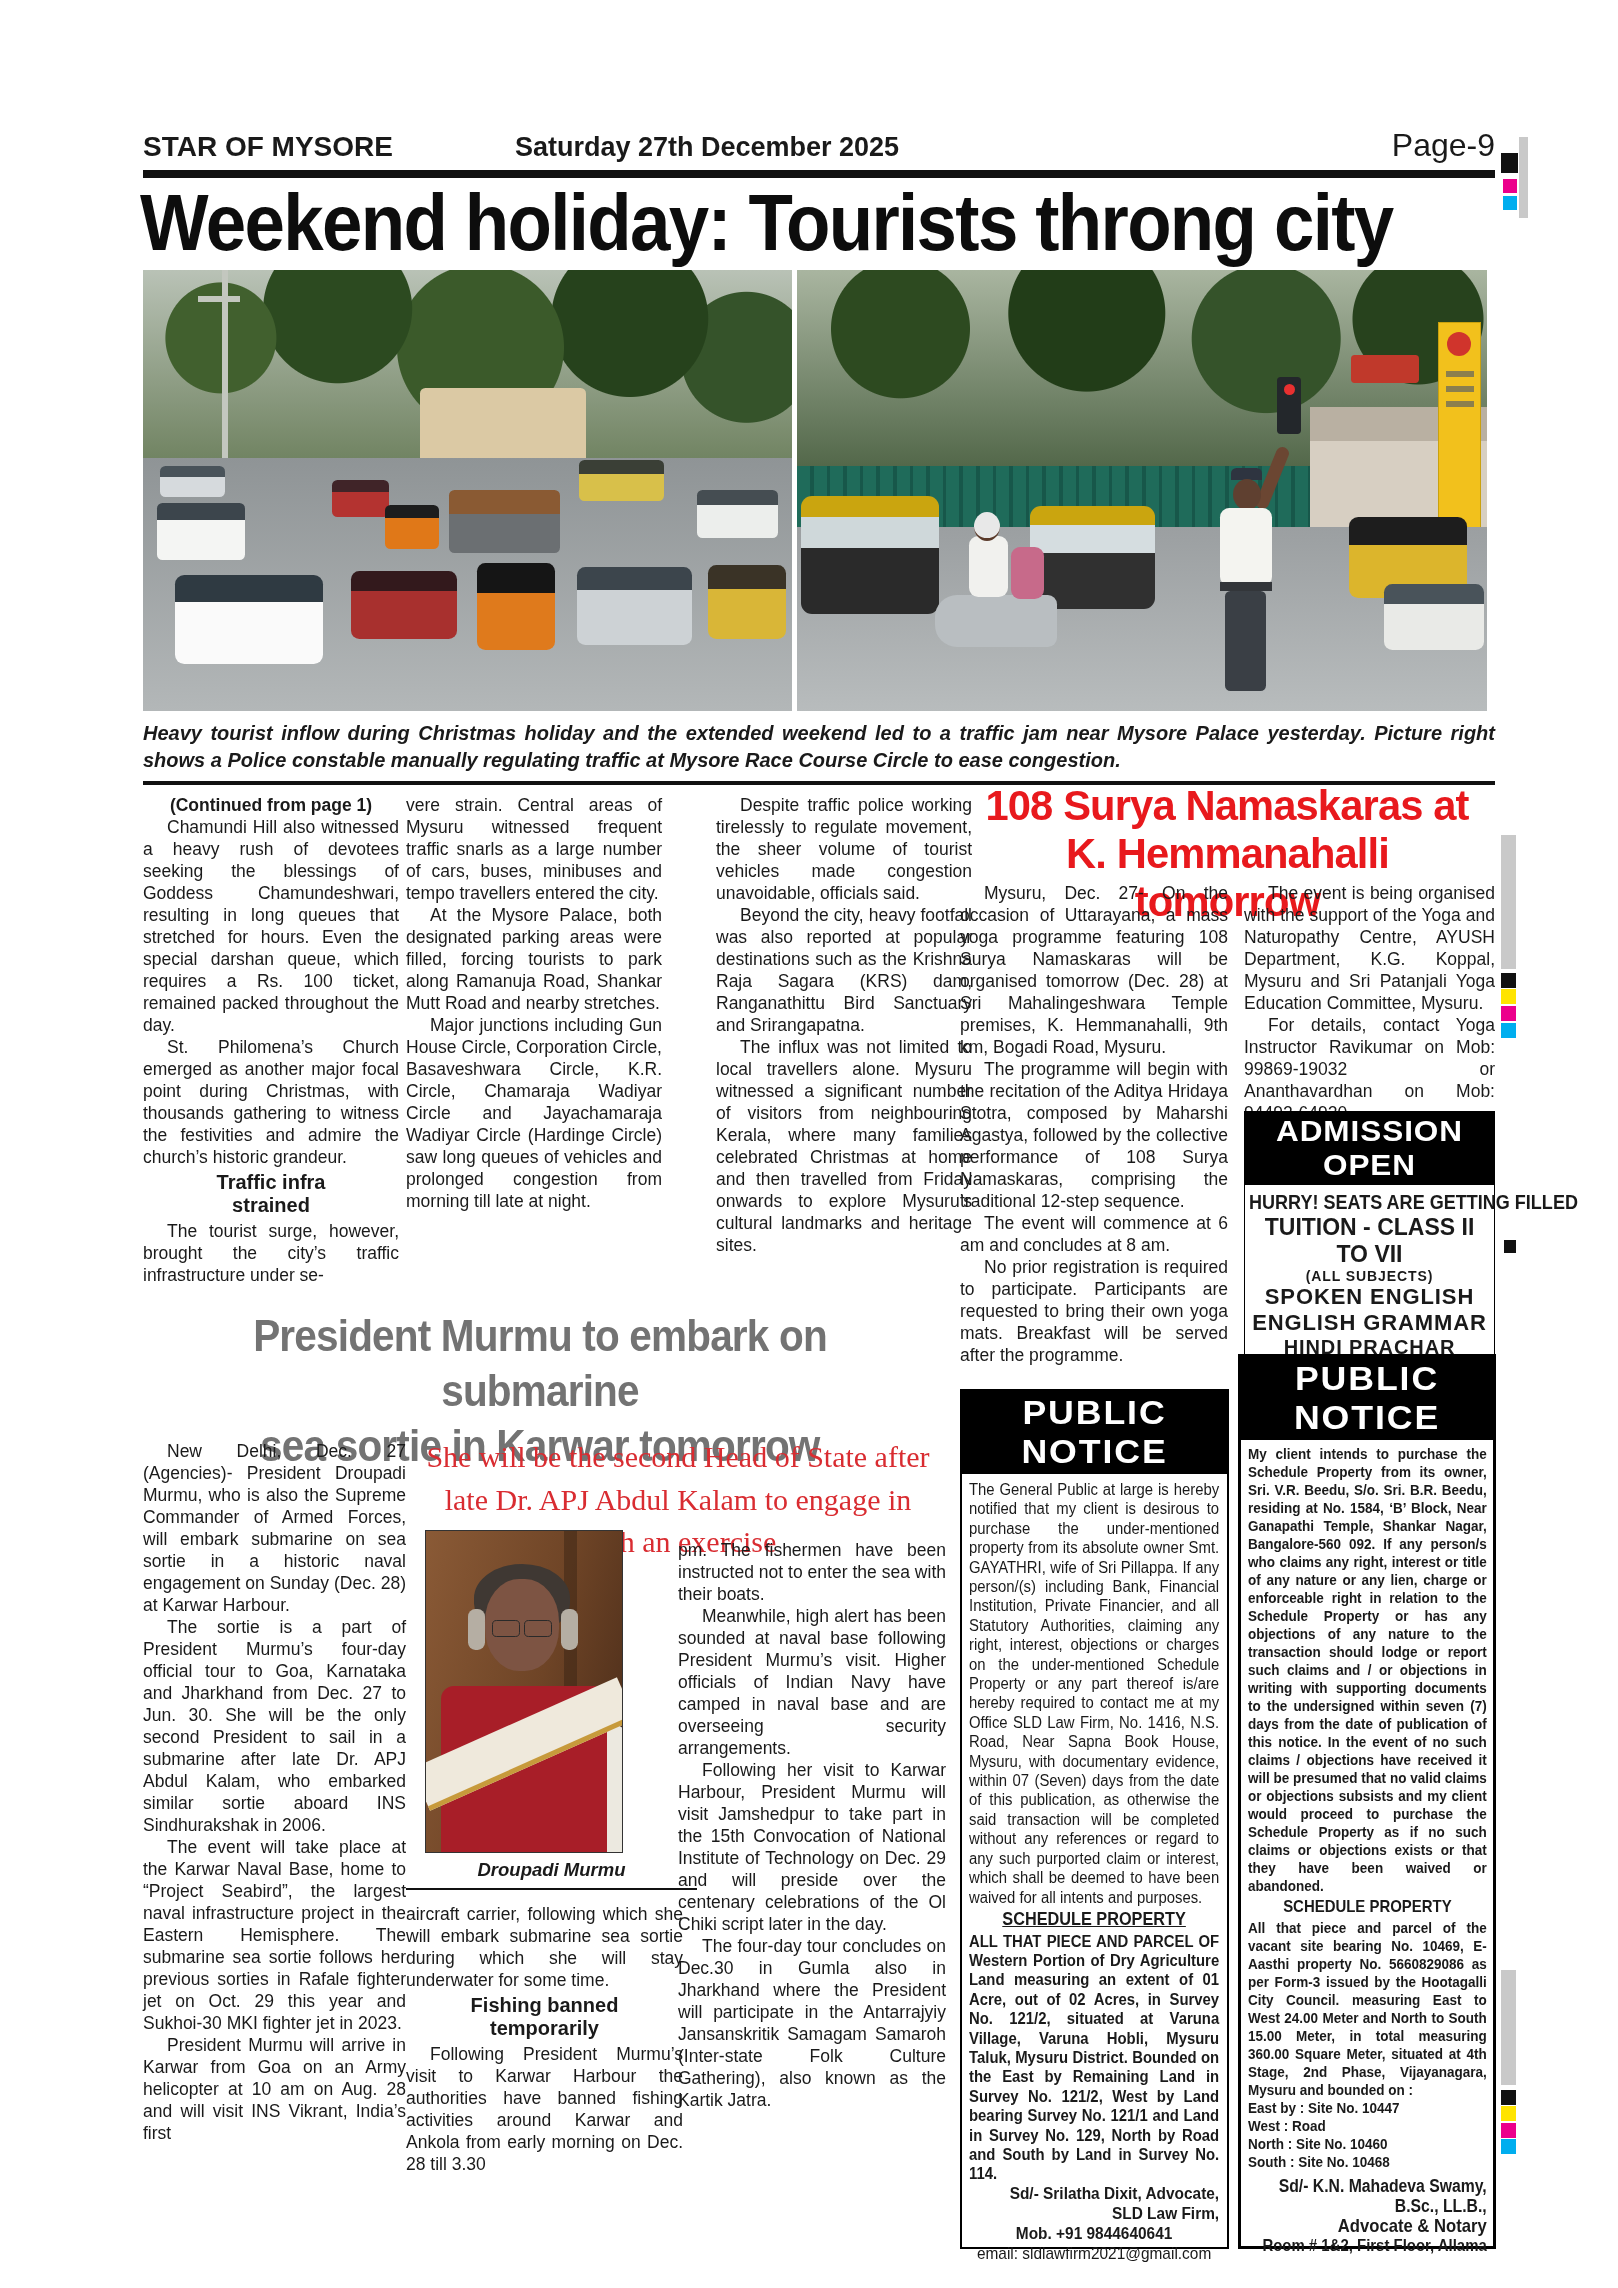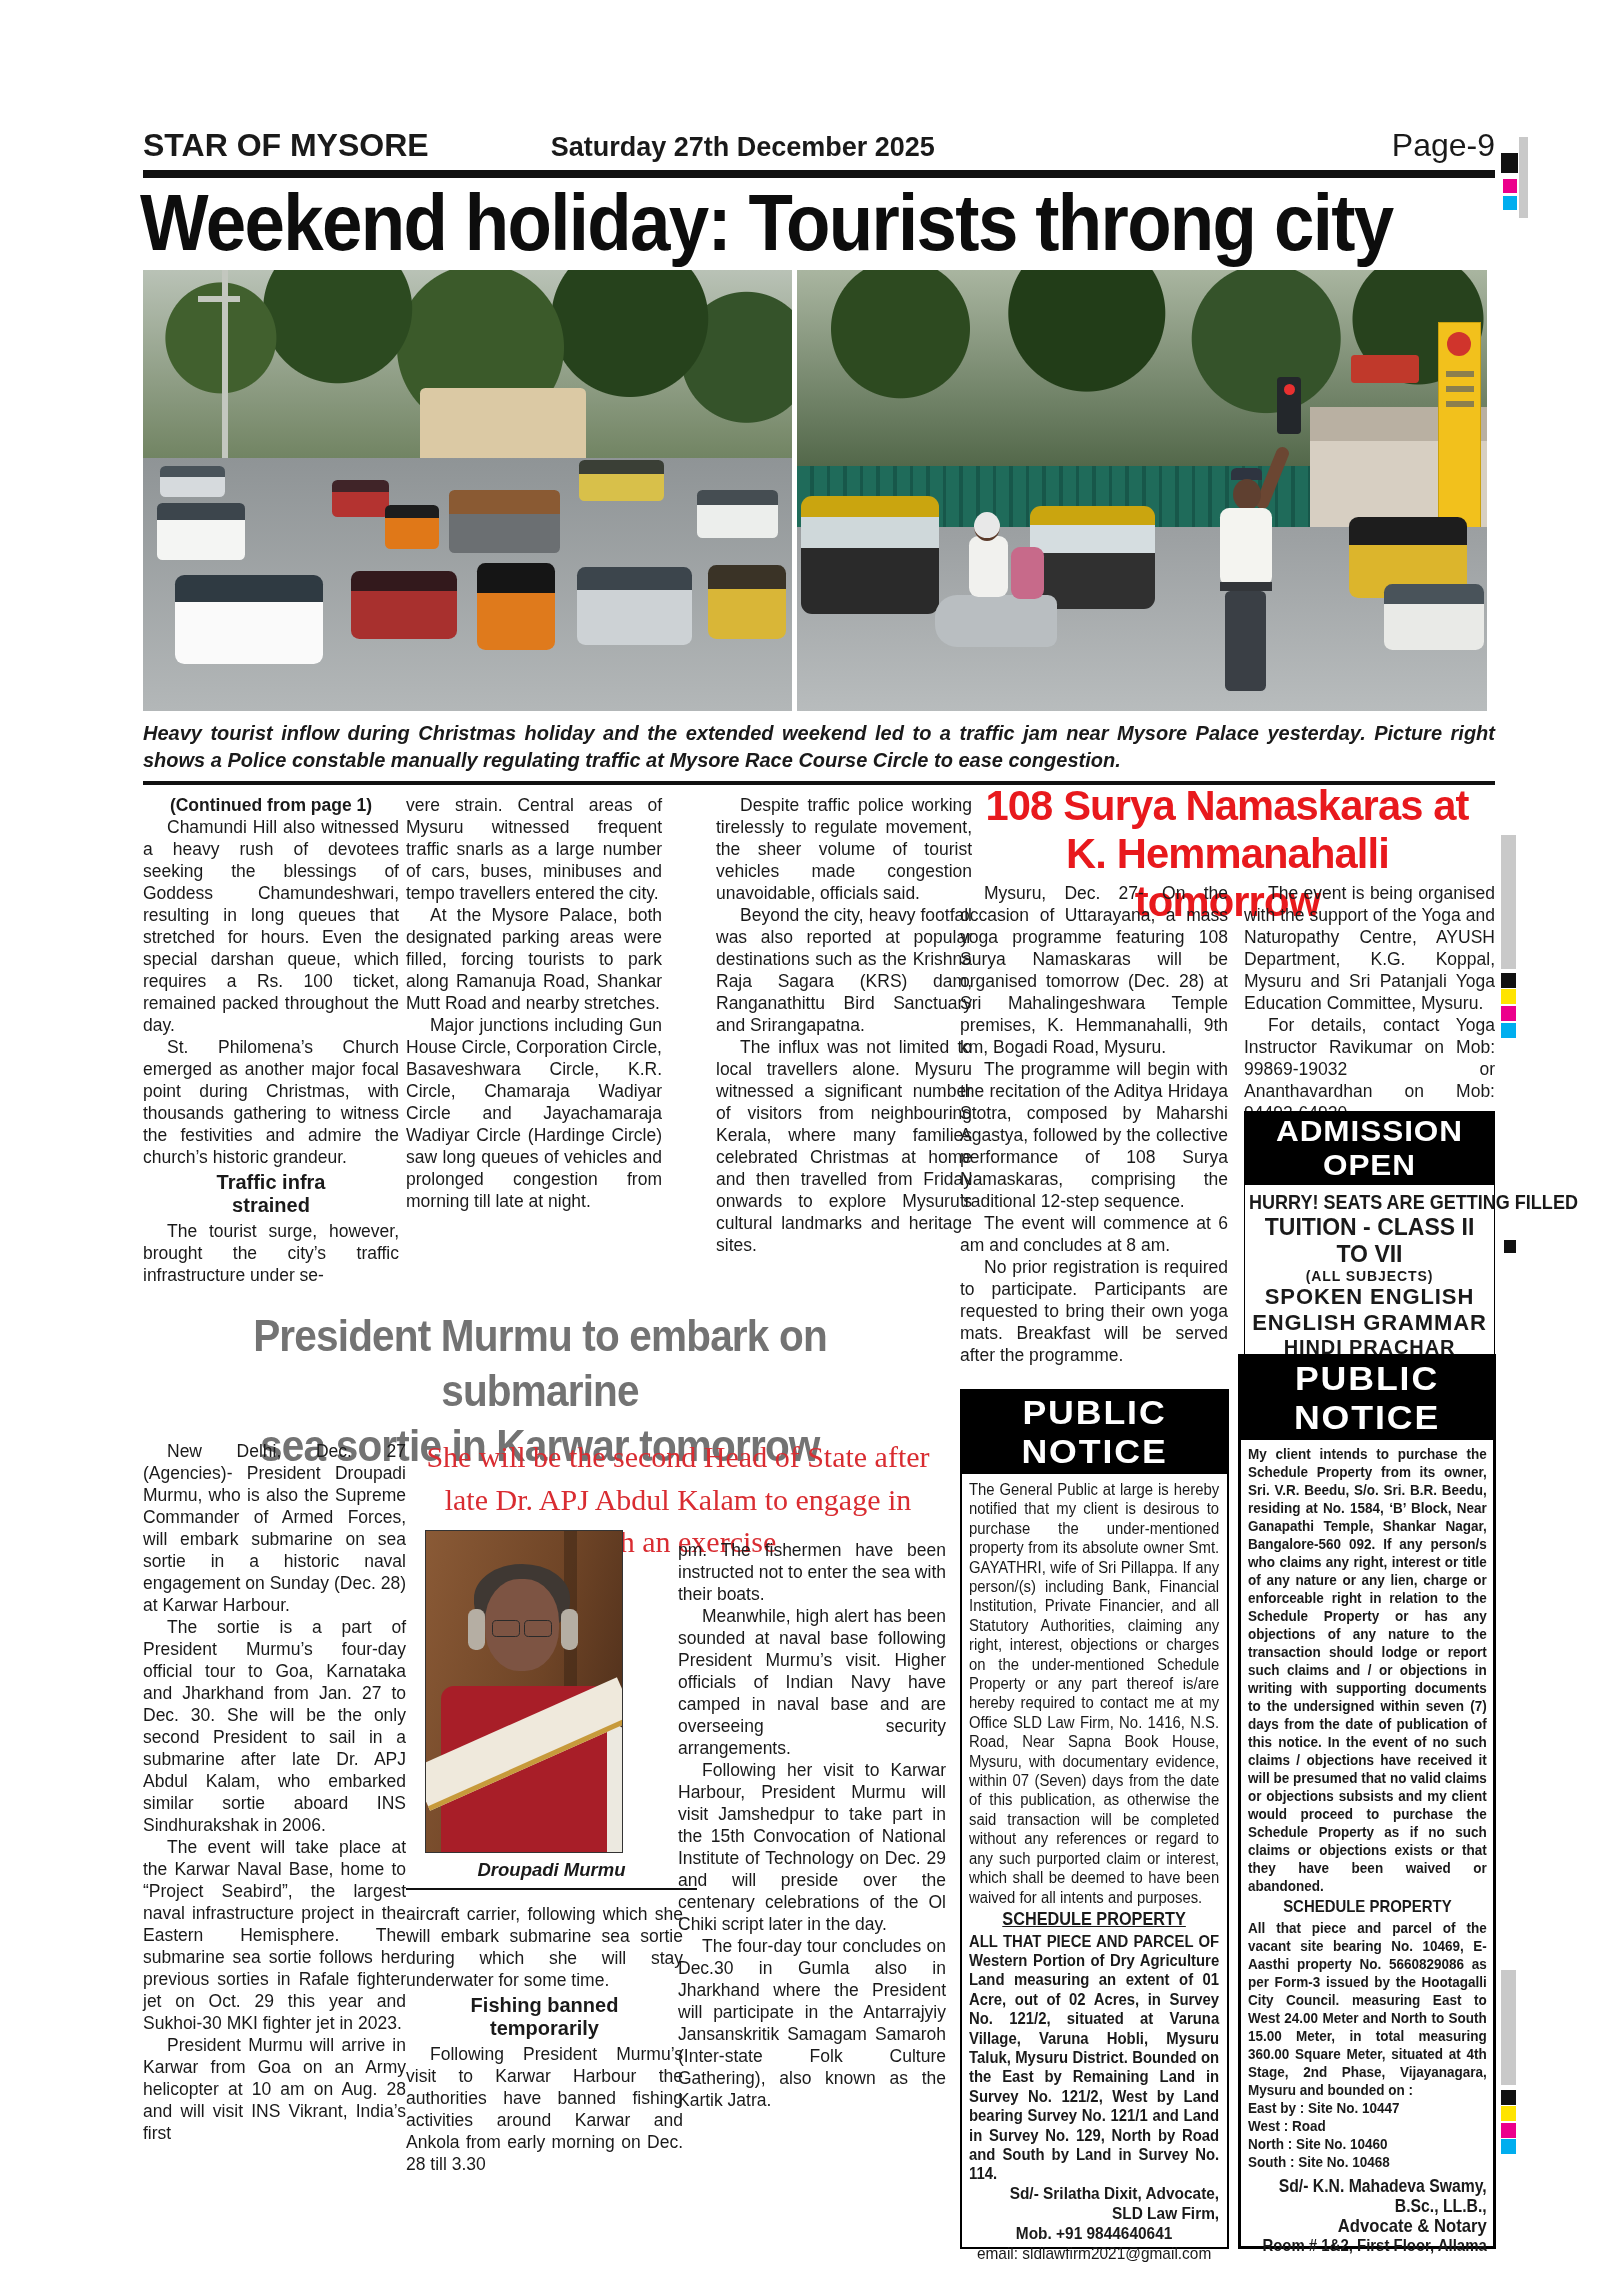--- a/index.html
+++ b/index.html
@@ -1,20 +1,20 @@
 <!DOCTYPE html>
 <html style="font-size:14.8px"><head>
 <meta charset="utf-8">
 <style>
   html,body{margin:0;padding:0;background:#ffffff;}
   #sheet{position:relative;width:1619px;height:2289px;background:#fff;overflow:hidden;
          font-family:"Liberation Sans",sans-serif;color:#1a1a1a;}
   .abs{position:absolute;}
   
-  .mast{font-weight:bold;font-size:32px;letter-spacing:0;}
+  .mast{font-weight:bold;font-size:28px;letter-spacing:0;}
   .mast-date{font-weight:bold;font-size:27px;}
   .mast-page{font-weight:normal;font-size:32px;}
   .rule{background:#111;}
   
   .bighead{font-weight:800;font-size:79px;line-height:1;white-space:nowrap;color:#0d0d0d;}
   .bighead span{display:inline-block;transform:scaleX(.92);transform-origin:0 50%;letter-spacing:-1.8px;}
   .redhead{color:#e8191d;font-weight:800;font-size:43px;line-height:1.12;text-align:center;}
   .redhead span{display:inline-block;transform:scaleX(.97);letter-spacing:-0.9px;}
   .mhead{font-weight:800;font-size:45px;line-height:1.22;text-align:center;color:#737373;}
   .mhead span{display:inline-block;transform:scaleX(.90);letter-spacing:-0.9px;}
@@ -182,21 +182,21 @@
 
   <div class="abs mhead" style="left:143px;top:1309px;width:794px;">
     <div><span>President Murmu to embark on submarine</span></div>
     <div><span>sea sortie in Karwar tomorrow</span></div>
   </div>
 
   <div class="abs standfirst" style="left:417px;top:1436px;width:522px;">She will be the second Head of State after late Dr. APJ Abdul Kalam to engage in such an exercise</div>
 
   <div class="abs" style="left:143px;top:1440px;width:263px;">
     <p class="bp">New Delhi, Dec. 27 (Agencies)- President Droupadi Murmu, who is also the Supreme Commander of Armed Forces, will embark submarine on sea sortie in a historic naval engagement on Sunday (Dec. 28) at Karwar Harbour.</p>
-    <p class="bp">The sortie is a part of President Murmu’s four-day official tour to Goa, Karnataka and Jharkhand from Jan. 27 to Dec. 30. She will be the only second President to sail in a submarine after late Dr. APJ Abdul Kalam, who embarked similar sortie aboard INS Sindhurakshak in 2006.</p>
+    <p class="bp">The sortie is a part of President Murmu’s four-day official tour to Goa, Karnataka and Jharkhand from Dec. 27 to Jun. 30. She will be the only second President to sail in a submarine after late Dr. APJ Abdul Kalam, who embarked similar sortie aboard INS Sindhurakshak in 2006.</p>
     <p class="bp">The event will take place at the Karwar Naval Base, home to “Project Seabird”, the largest naval infrastructure project in the Eastern Hemisphere. The submarine sea sortie follows her previous sorties in Rafale fighter jet on Oct. 29 this year and Sukhoi-30 MKI fighter jet in 2023.</p>
     <p class="bp">President Murmu will arrive in Karwar from Goa on an Army helicopter at 10 am on Aug. 28 and will visit INS Vikrant, India’s first</p>
   </div>
 
   <div class="abs photo" style="left:425px;top:1530px;width:196px;height:321px;border:0.9px solid #333;background:linear-gradient(105deg,#8a5a36 0%,#6e4426 55%,#472a18 100%);">
     <div class="abs" style="left:138px;top:0;width:13px;height:321px;background:#3a2414;opacity:.5;"></div>
     <div class="abs" style="left:118px;top:192px;width:88px;height:138px;background:#ece9e0;border-radius:24px;"></div>
     <div class="abs" style="left:48px;top:33px;width:96px;height:68px;background:#3f3833;border-radius:50% 50% 42% 42%;"></div>
     <div class="abs" style="left:42px;top:78px;width:16.6px;height:41px;background:#b5aea3;border-radius:7.4px;"></div>
     <div class="abs" style="left:135px;top:78px;width:16.6px;height:41px;background:#b5aea3;border-radius:7.4px;"></div>

